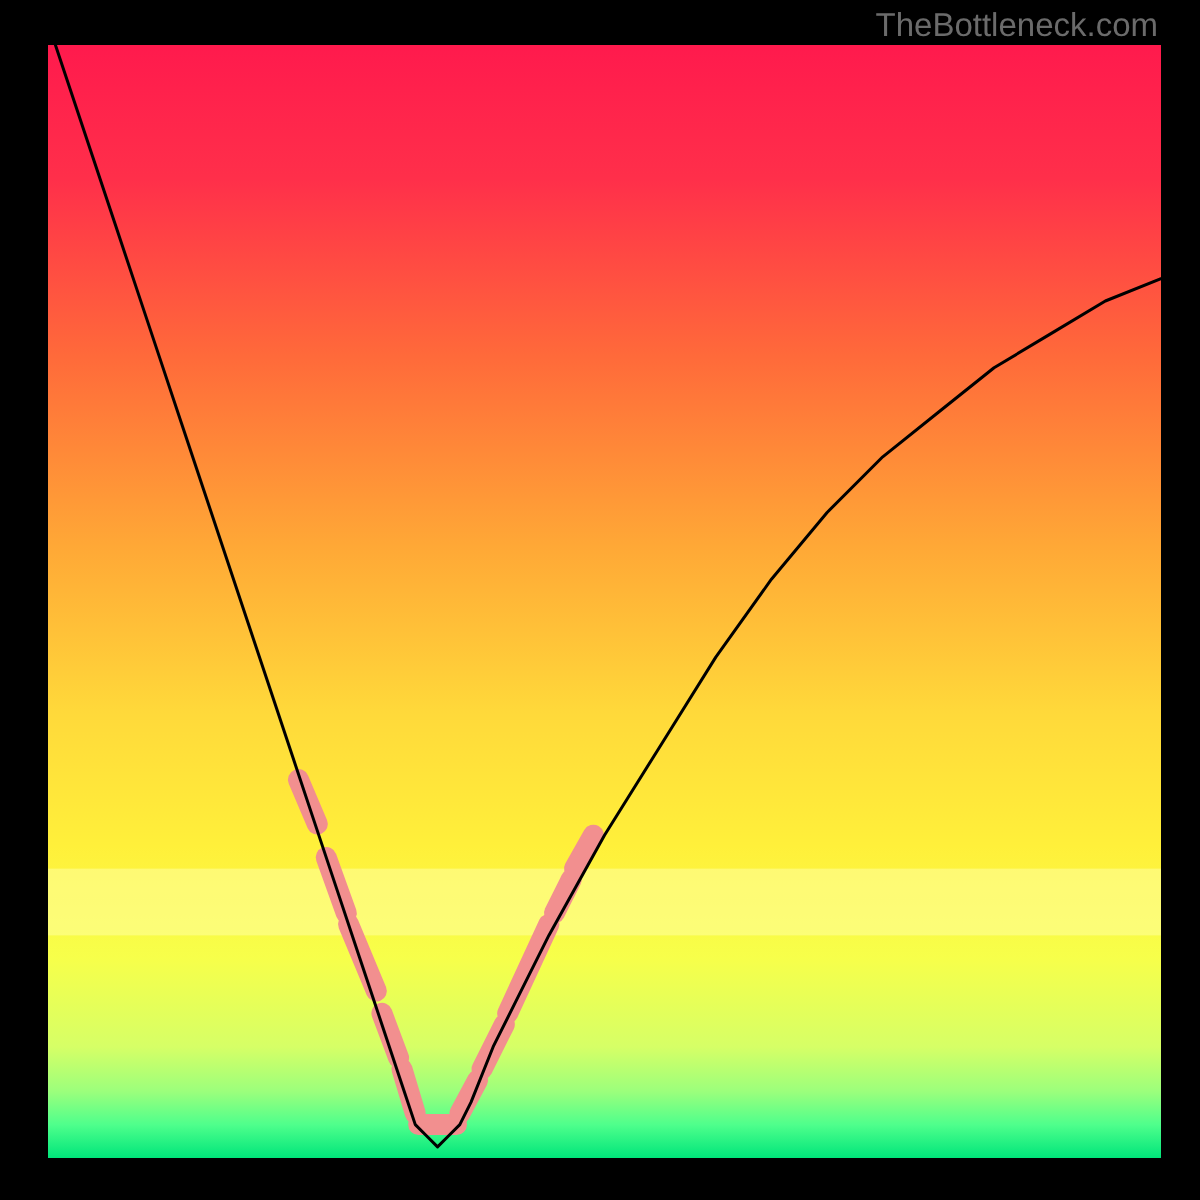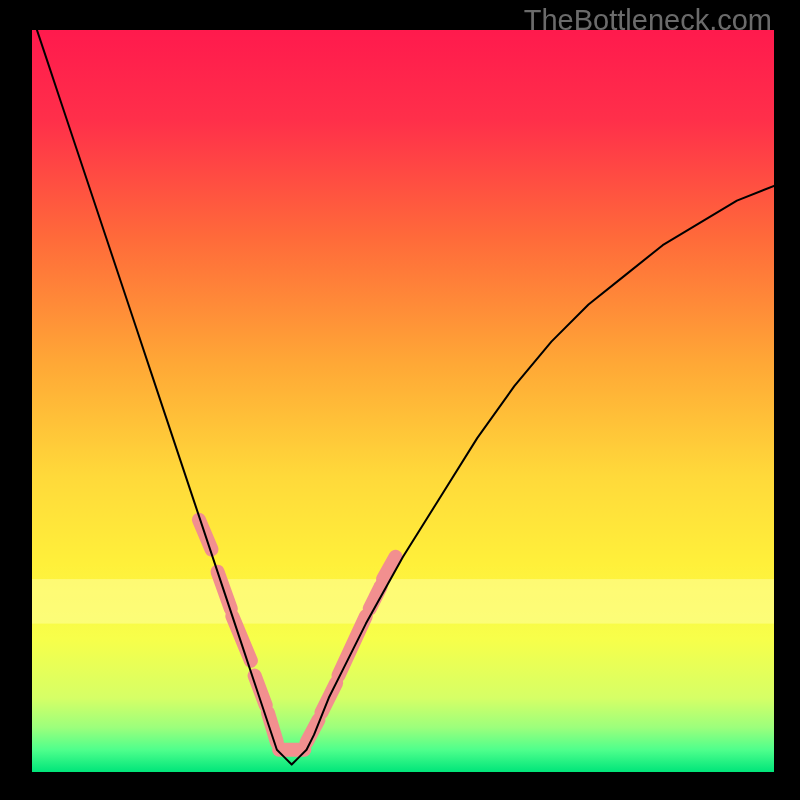--- a/index.html
+++ b/index.html
@@ -25,21 +25,21 @@
     top: 30px;
     width: 742px;
     height: 742px;
     
   }
   .watermark {
     position: absolute;
     top: 4px;
     right: 28px;
     color: #6b6b6b;
-    font-size: 29px;
+    font-size: 22px;
     font-weight: 400;
     letter-spacing: 0px;
   }
   svg {
     display: block;
   }
 </style>
 </head>
 <body>
 

